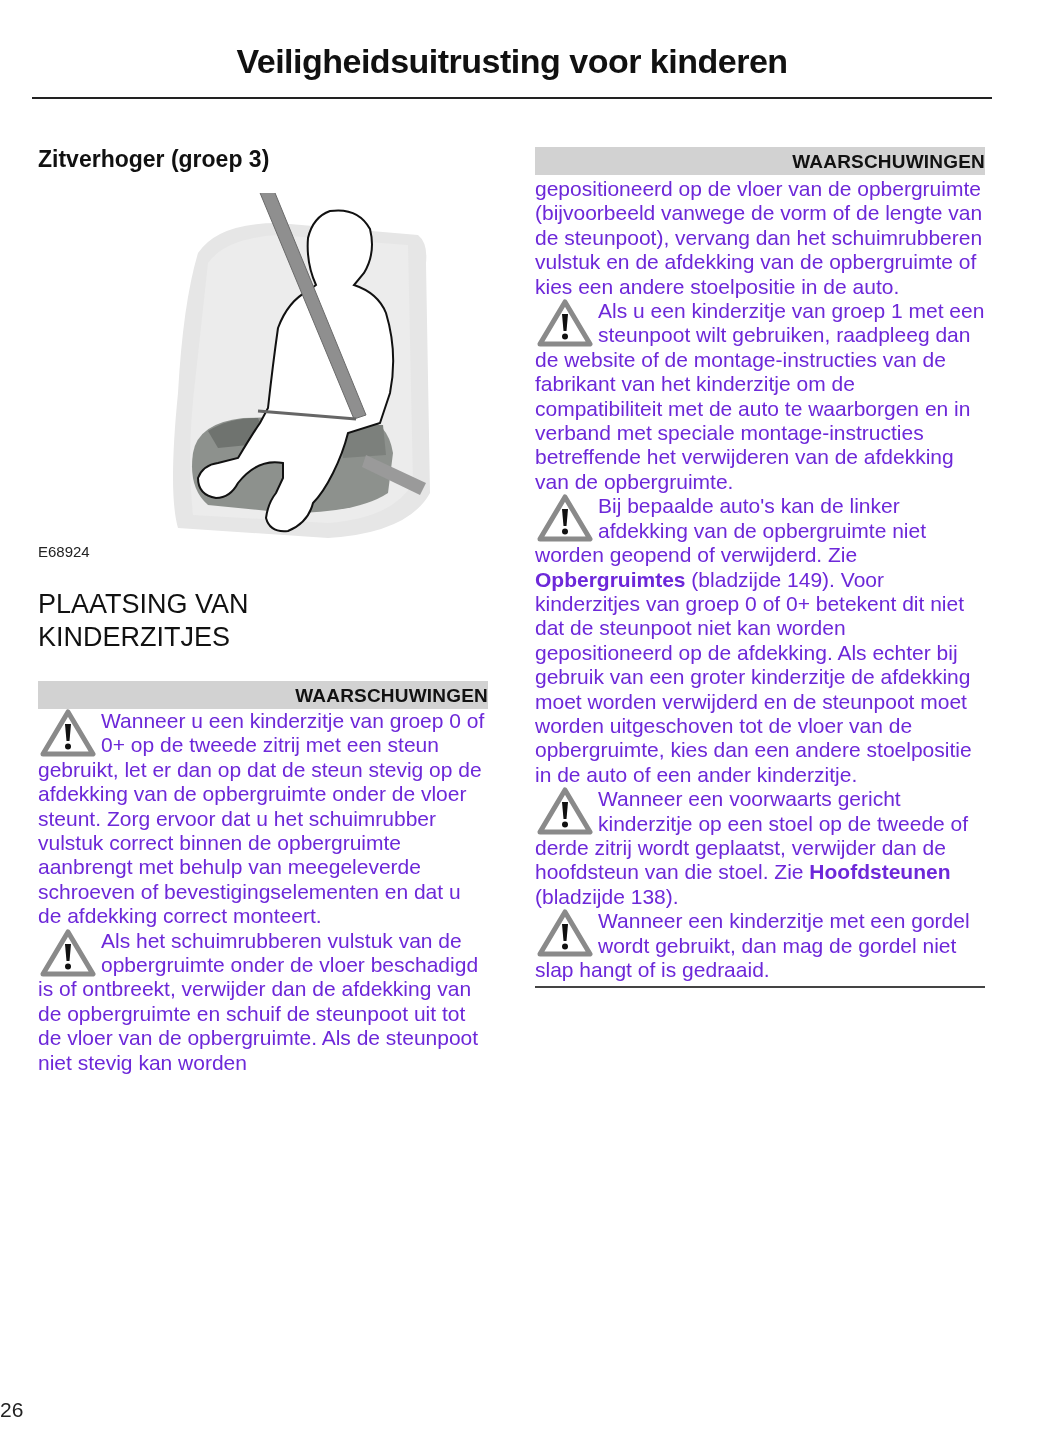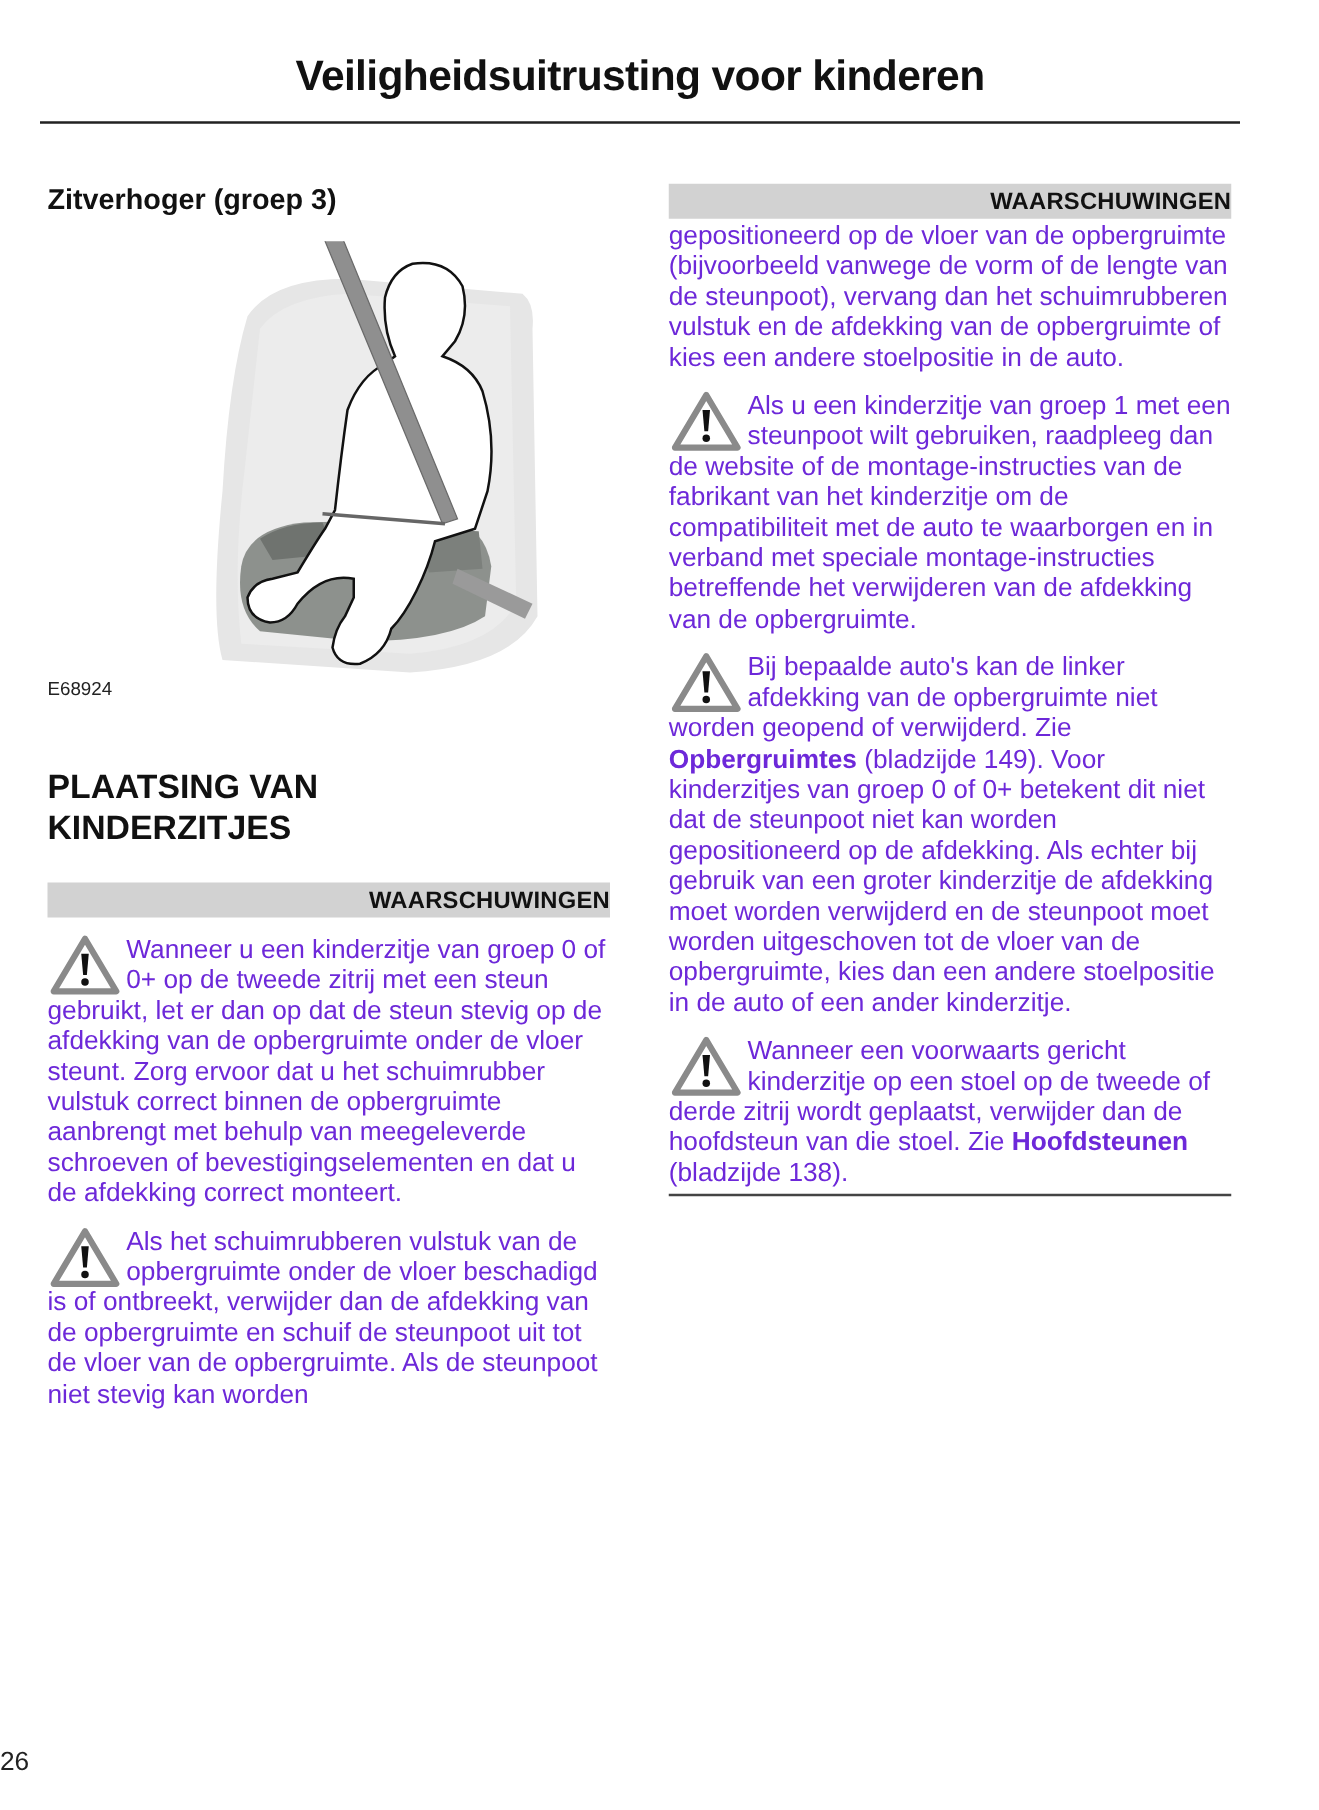--- a/index.html
+++ b/index.html
@@ -14,31 +14,31 @@
   .title-rule {
     position: absolute; left: 32px; top: 97px; width: 960px; height: 2px; background: #222;
   }
   .col { position: absolute; top: 140px; width: 450px; }
   .col-left { left: 38px; }
   .col-right { left: 535px; }
   .subheading { font-size: 23px; font-weight: bold; margin: 6px 0 0 0; color: #111; }
   .figure { position: relative; width: 350px; height: 350px; margin: 20px 0 0 70px; }
   .figure-id { font-size: 15px; color: #222; }
   .section-heading {
-    font-size: 27px; font-weight: 700; line-height: 33px; margin-top: 53px;
+    font-size: 27px; font-weight: 400; line-height: 33px; margin-top: 28px;
     color: #111; text-transform: uppercase;
   }
   .warn-bar {
     background: #d2d2d2; text-align: right; font-weight: bold; font-size: 19px;
     height: 28px; line-height: 30px; color: #111; letter-spacing: 0.2px;
   }
   .col-left .warn-bar { margin-top: 27px; width: 450px; }
   .col-right .warn-bar { margin-top: 7px; width: 450px; }
   .body-text { font-size: 21px; line-height: 24.4px; color: #6d28d9; }
-  .warning { position: relative; margin-top: 14px; }
+  .warning { position: relative; margin-top: 0; }
   .warning .w-icon {
     float: left; width: 56px; height: 48px; margin: 0 5px 0 2px;
   }
   .warning p { margin: 0; }
   .cont { margin: 2px 0 0 0; }
   b.ref { font-weight: 900; }
   .end-rule { height: 2px; background: #444; margin-top: 4px; }
   .page-number {
     position: absolute; top: 1398px; left: 0; width: 1022px; text-align: left;
     font-size: 21px; color: #222;
@@ -125,17 +125,25 @@
 
   <div class="warning body-text">
     <svg class="w-icon" viewBox="0 0 56 48">
       <path d="M28 3 L53 45 L3 45 Z" fill="none" stroke="#8a8a8a" stroke-width="5" stroke-linejoin="round"></path>
       <path d="M25 15 L31 15 L29.5 32 L26.5 32 Z" fill="#111"></path>
       <circle cx="28" cy="37.5" r="3" fill="#111"></circle>
     </svg>
     <p><span>Wanneer een voorwaarts gericht kinderzitje op een stoel op de tweede of derde zitrij wordt geplaatst, verwijder dan de hoofdsteun van die stoel.  Zie </span><b class="ref">Hoofdsteunen</b><span> (bladzijde 138).</span></p>
   </div>
 
+  <div class="warning body-text">
+    <svg class="w-icon" viewBox="0 0 56 48">
+      <path d="M28 3 L53 45 L3 45 Z" fill="none" stroke="#8a8a8a" stroke-width="5" stroke-linejoin="round"></path>
+      <path d="M25 15 L31 15 L29.5 32 L26.5 32 Z" fill="#111"></path>
+      <circle cx="28" cy="37.5" r="3" fill="#111"></circle>
+    </svg>
+    <p>Wanneer een kinderzitje met een gordel wordt gebruikt, dan mag de gordel niet slap hangt of is gedraaid.</p>
+  </div>
 
   <div class="end-rule"></div>
 </div>
 
 <div class="page-number">26</div>
 
 </body></html>

